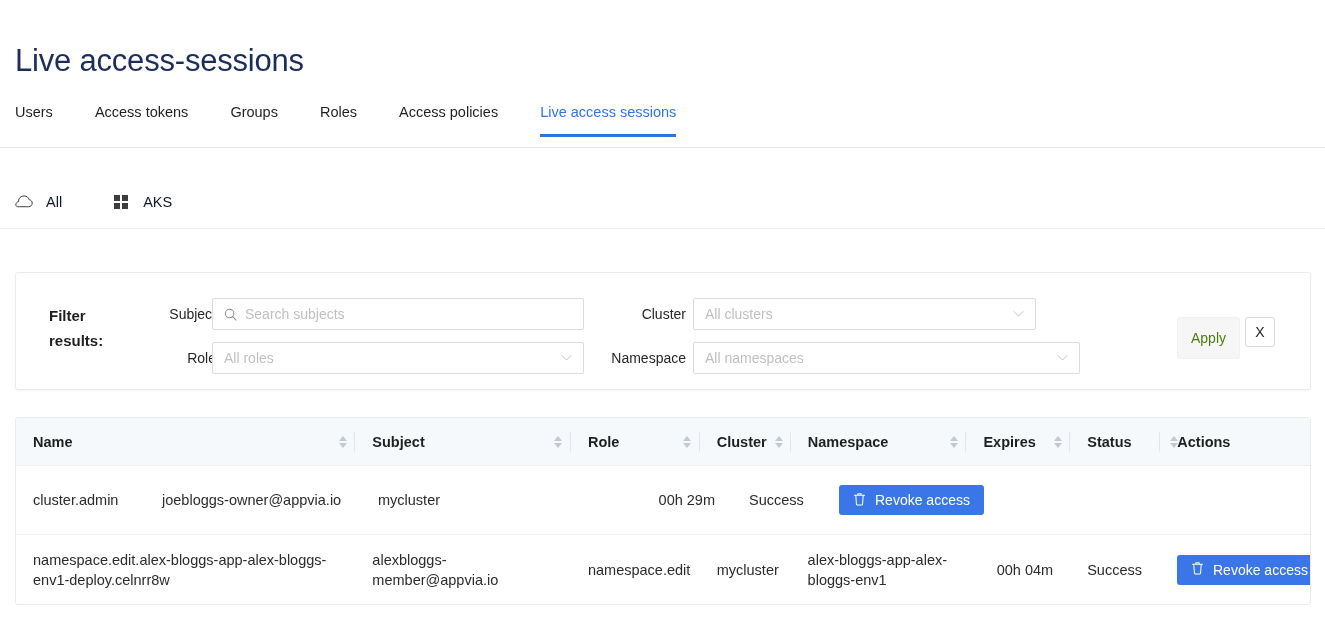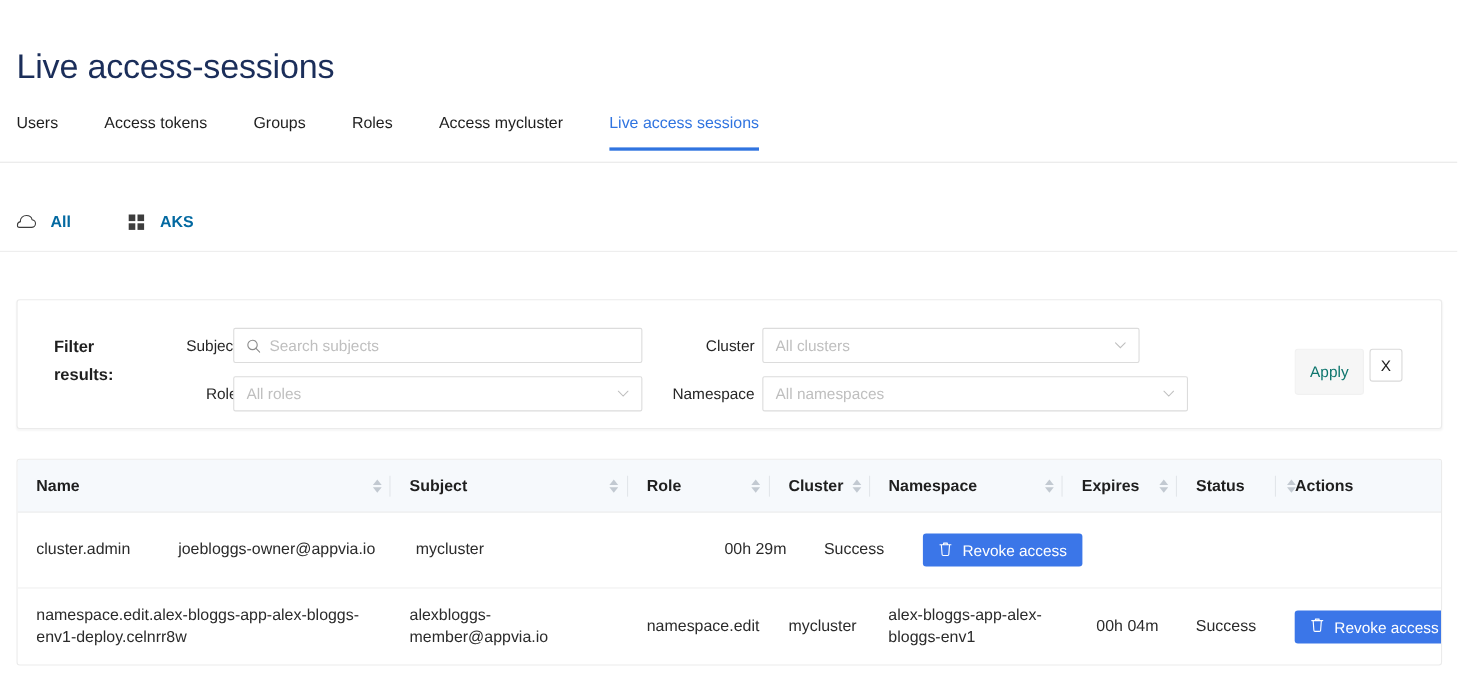--- a/index.html
+++ b/index.html
@@ -67,23 +67,22 @@
     align-items: center;
     padding-left: 15px;
   }
   .subtab {
     display: flex;
     align-items: center;
     gap: 13px;
     margin-right: 50px;
     cursor: pointer;
     font-size: 14.5px;
-    color: #0369a1;
+    color: #0f172a;
     line-height: 16px;
-    font-weight: bold;
   }
   .subtab .ic { display: flex; align-items: center; justify-content: center; width: 18px; height: 18px; }
 
   
   .grid-ic {
     display: grid;
     grid-template-columns: 6px 6px;
     grid-template-rows: 6px 6px;
     gap: 2px;
   }
@@ -141,21 +140,21 @@
   }
 
   .btn-apply {
     position: absolute;
     left: 1177px; top: 317px;
     height: 42px;
     padding: 0 13px;
     background: #f6f6f6;
     border: 1px solid #f1f1f1;
     border-radius: 3px;
-    color: #0f766e;
+    color: #4d7c0f;
     font-size: 14px;
     font-family: "Liberation Sans", sans-serif;
     cursor: default;
     display: flex; align-items: center;
   }
   .btn-x {
     position: absolute;
     left: 1245px; top: 317px;
     width: 30px; height: 30px;
     background: #ffffff;
@@ -266,21 +265,21 @@
 
 <div class="page">
 
   <div class="page-title">Live access-sessions</div>
 
   <div class="tabbar">
     <div class="tab"><span>Users</span></div>
     <div class="tab"><span>Access tokens</span></div>
     <div class="tab"><span>Groups</span></div>
     <div class="tab"><span>Roles</span></div>
-    <div class="tab"><span>Access mycluster</span></div>
+    <div class="tab"><span>Access policies</span></div>
     <div class="tab active"><span>Live access sessions</span></div>
   </div>
 
   <div class="subtabbar">
     <div class="subtab">
       <span class="ic">
         <svg width="18" height="13" viewBox="0 0 20 14" fill="none" aria-hidden="true">
           <path d="M5.2 12.8h9.9c2.3 0 4.1-1.8 4.1-3.9 0-2-1.5-3.6-3.5-3.9C15.3 2.6 12.9.8 10 .8 6.6.8 3.9 3.3 3.9 6.4c0 .2 0 .4.1.6-1.8.4-3.1 1.9-3.1 3.6 0 1.2.9 2.2 2 2.2h2.3z" stroke="#3d3d3d" stroke-width="1.1" fill="none" stroke-linejoin="round"></path>
         </svg>
       </span>

